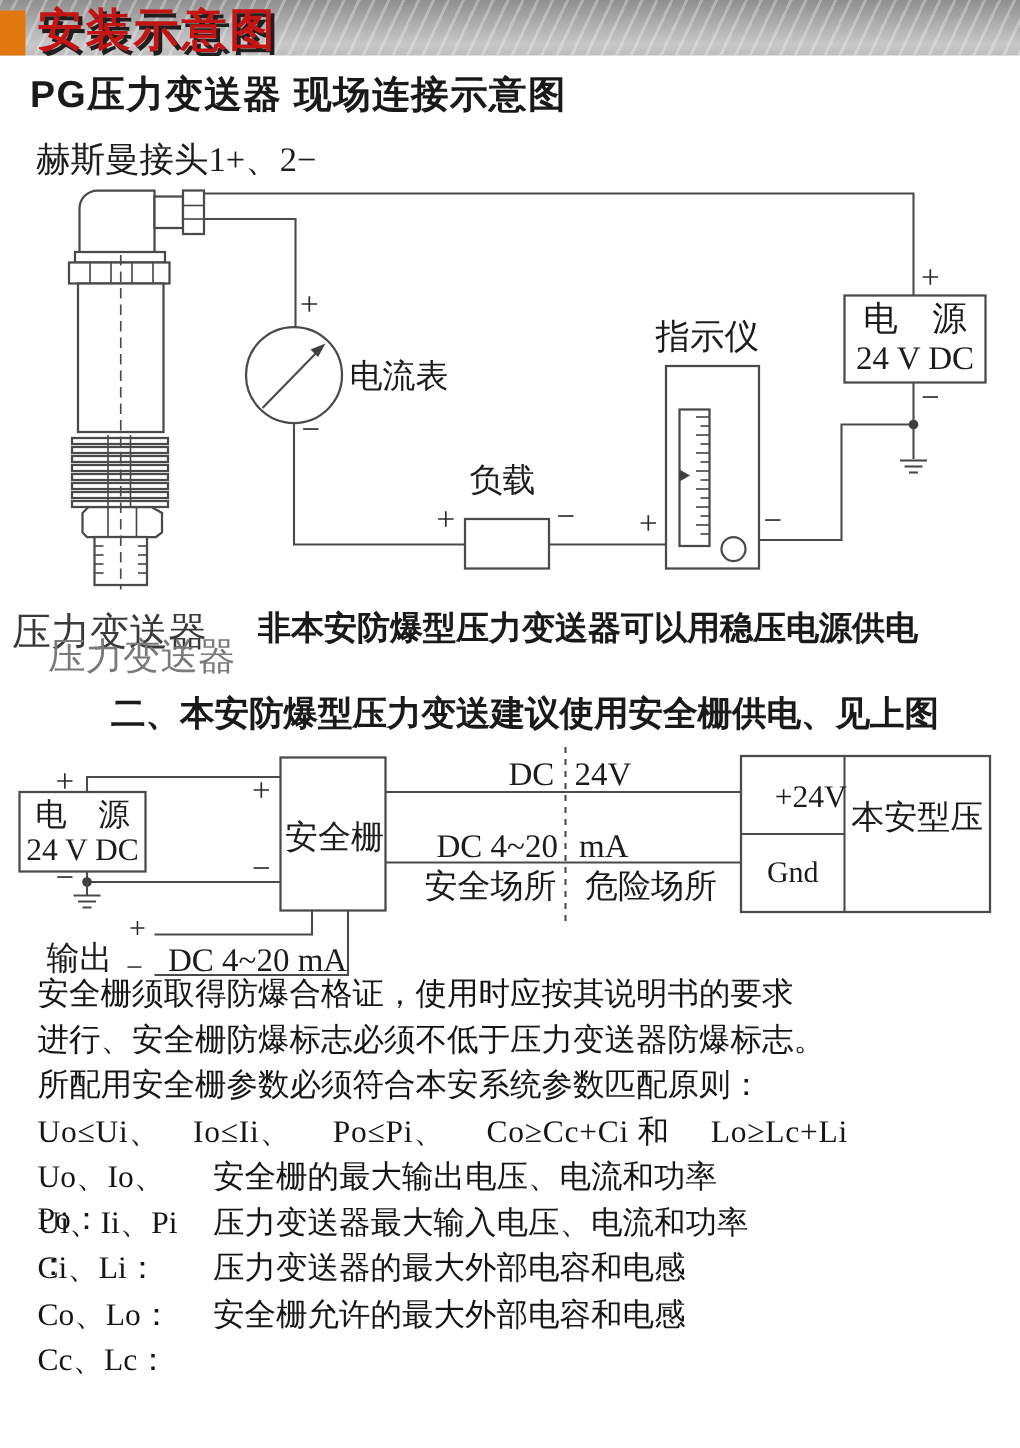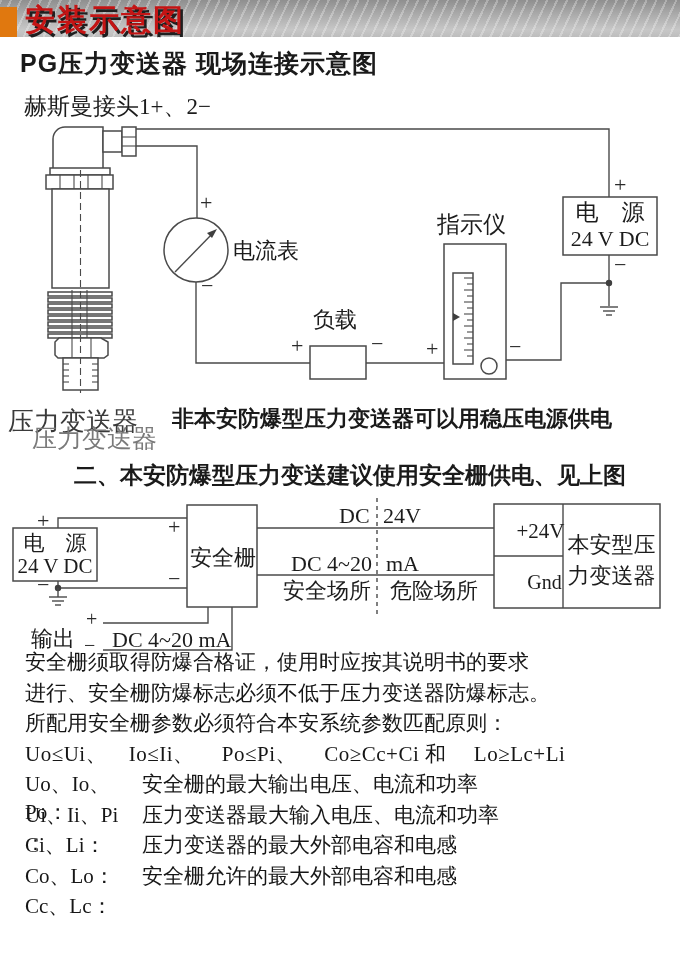--- a/index.html
+++ b/index.html
@@ -196,24 +196,23 @@
   <div class="sign" style="left:84px;top:634px;font-size:20px;">−</div>
 
   <div class="lbl f22" style="left:339px;top:503px;">DC</div>
   <div class="lbl f22" style="left:383px;top:503px;">24V</div>
   <div class="lbl f22" style="left:291px;top:551px;">DC 4~20</div>
   <div class="lbl f22" style="left:386px;top:551px;">mA</div>
   <div class="lbl f22" style="left:283px;top:578px;">安全场所</div>
   <div class="lbl f22" style="left:390px;top:578px;">危险场所</div>
 
   <div class="lbl f21" style="left:494px;top:519px;width:93px;text-align:center;">+24V</div>
-  <div class="lbl f20" style="left:494px;top:571px;width:69px;text-align:center;padding-left:16px;">Gnd</div>
+  <div class="lbl f20" style="left:494px;top:571px;width:69px;text-align:center;">Gnd</div>
   <div class="lbl f22" style="left:563px;top:529px;width:97px;text-align:center;line-height:31px;">
     <div>本安型压</div>
-    <div>力变送器</div>
   </div>
 
   <div id="notes">
     <div class="row">
         <span>安全栅须取得防爆合格证，使用时应按其说明书的要求</span>
       </div>
     <div class="row">
         <span>进行、安全栅防爆标志必须不低于压力变送器防爆标志。</span>
       </div>
     <div class="row">

